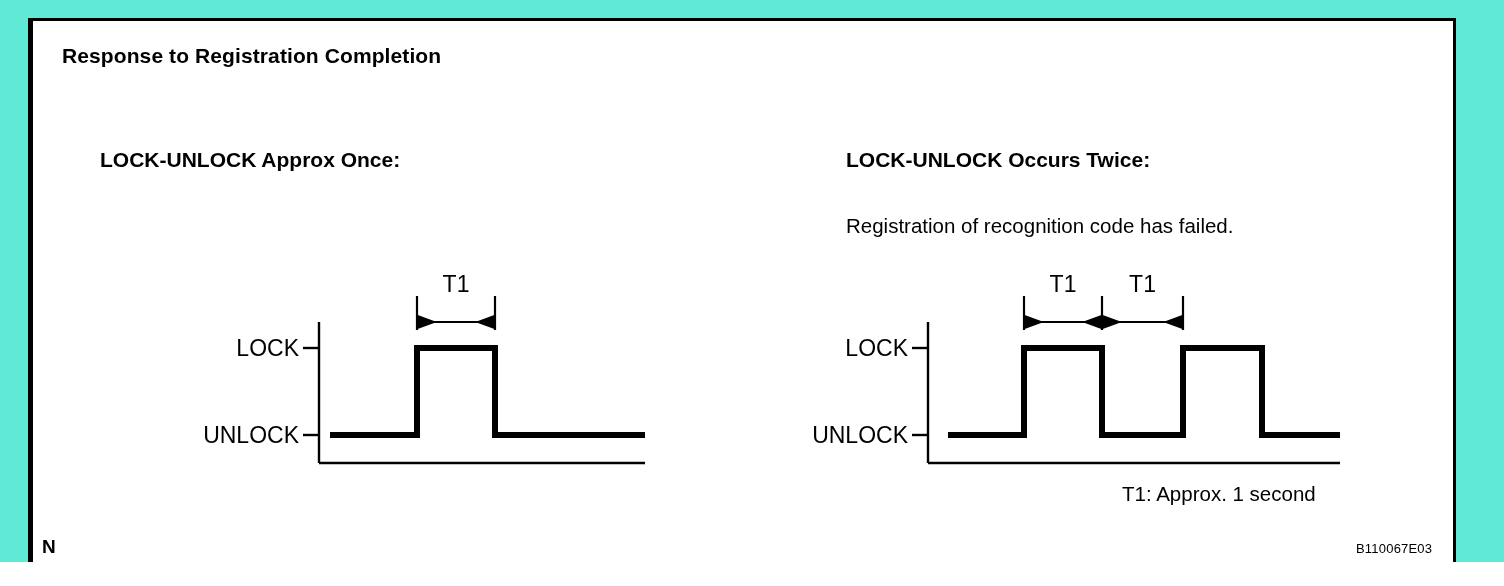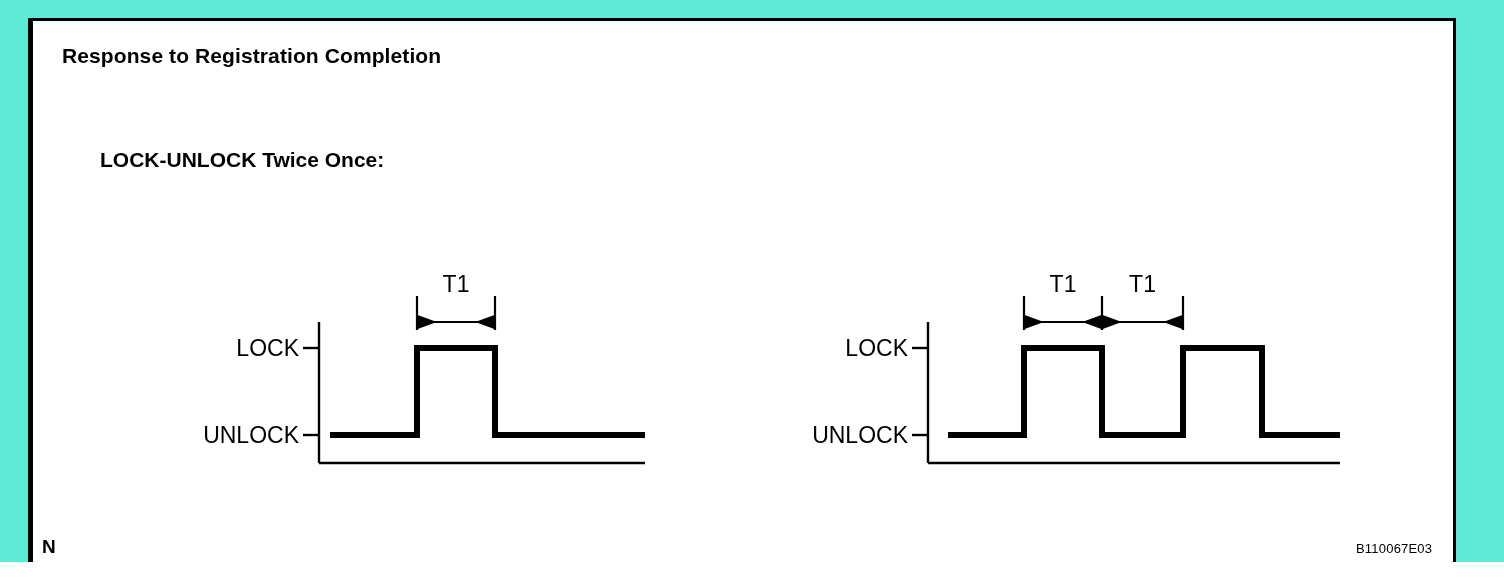--- a/index.html
+++ b/index.html
@@ -101,22 +101,24 @@
   .dim-label   { font-family: "Liberation Sans", sans-serif; font-size: 23px; fill: #000000; }
 </style>
 </head>
 <body>
 
 <div id="page">
   <div id="frame"></div>
 
   <div class="fig-title">Response to Registration Completion</div>
 
-  <div class="col-heading" id="heading-left">LOCK-UNLOCK Twice Once:</div>
+  <div class="col-heading" id="heading-left">LOCK-UNLOCK Approx Once:</div>
 
+  <div class="col-heading" id="heading-right">LOCK-UNLOCK Occurs Twice:</div>
+  <div class="col-desc" id="desc-right">Registration of recognition code has failed.</div>
 
   <svg class="wave-svg" id="wave-layer" viewBox="0 0 1504 586" xmlns="http://www.w3.org/2000/svg">
     <defs>
       <marker id="arrow-start" viewBox="0 0 10 10" refX="9" refY="5" markerWidth="9" markerHeight="9" orient="auto-start-reverse">
         <path d="M 0 5 L 10 1.4 L 10 8.6 z" fill="#000000"></path>
       </marker>
       <marker id="arrow-end" viewBox="0 0 10 10" refX="9" refY="5" markerWidth="9" markerHeight="9" orient="auto">
         <path d="M 0 5 L 10 1.4 L 10 8.6 z" fill="#000000"></path>
       </marker>
     </defs>
@@ -144,17 +146,18 @@
         <path d="M 1024 296 L 1024 330" class="ext-line"></path>
         <path d="M 1102 296 L 1102 330" class="ext-line"></path>
         <path d="M 1183 296 L 1183 330" class="ext-line"></path>
         <path d="M 1026 322 L 1100 322" marker-start="url(#arrow-start)" marker-end="url(#arrow-end)" class="dim-line"></path>
         <text x="1063" y="292" text-anchor="middle" class="dim-label">T1</text>
         <path d="M 1104 322 L 1181 322" marker-start="url(#arrow-start)" marker-end="url(#arrow-end)" class="dim-line"></path>
         <text x="1142.5" y="292" text-anchor="middle" class="dim-label">T1</text>
       </g>
     </svg>
 
+  <div class="note">T1: Approx. 1 second</div>
 
   <div class="corner-mark">N</div>
 
   <div class="fig-code">B110067E03</div>
 </div>
 
 </body></html>

